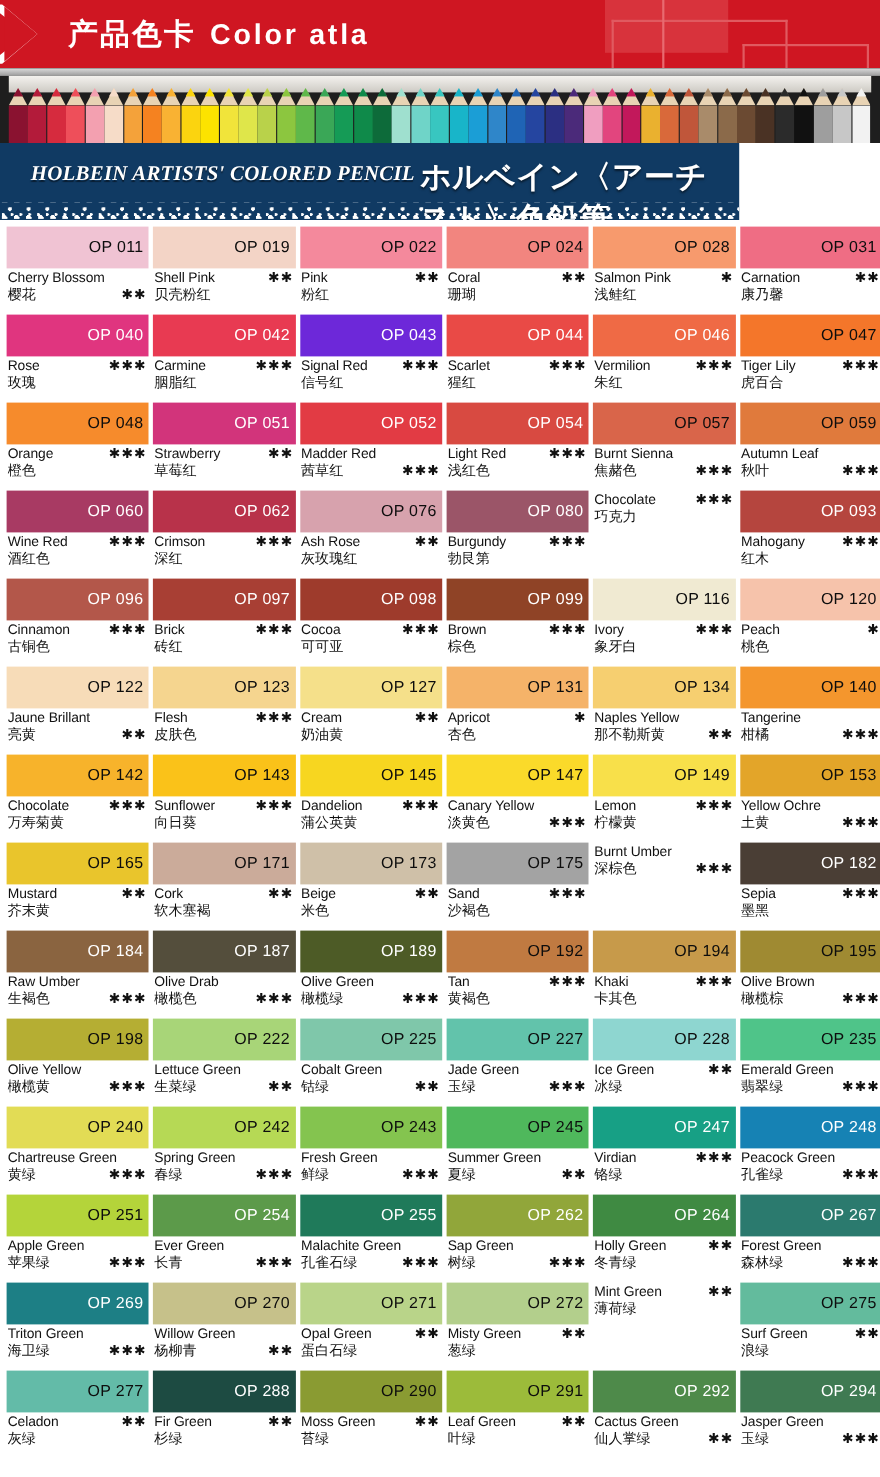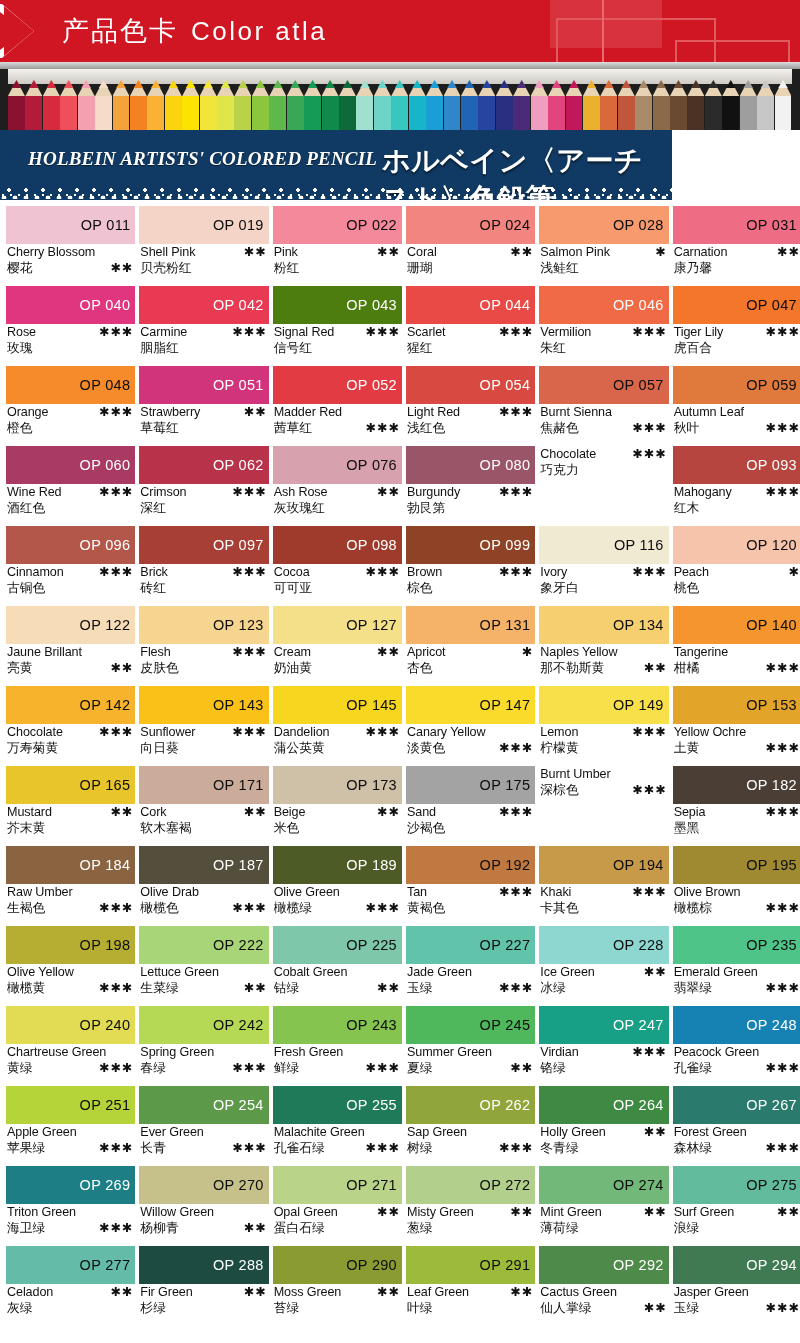--- a/index.html
+++ b/index.html
@@ -28,21 +28,21 @@
     position:absolute; left:0; top:0;
     width:62px; height:62px;
   }
   .banner-title {
     position:absolute;
     left:62px; top:0; height:62px;
     display:flex; align-items:center;
     color:#ffffff;
     font-size:27px;
     letter-spacing:1.5px;
-    font-weight:400;
+    font-weight:700;
     white-space:nowrap;
   }
   .banner-title .zh { letter-spacing:2px; }
   .banner-title .en { margin-left:13px; font-size:26px; letter-spacing:2.5px; }
 
   
   .photo {
     position:relative;
     width:800px; height:68px;
     background:#1e1e1e;
@@ -505,21 +505,21 @@
           <span class="en-name">Carmine</span>
           <span class="stars">✱✱✱</span>
         </div>
         <div class="lrow">
           <span class="zh-name">胭脂红</span>
           <span class="stars"></span>
         </div>
       </div>
     </div>
     <div class="cell">
-      <div class="swatch" style="background:#4d7c0f">
+      <div class="swatch" style="background:#6d28d9">
         <span class="code light">OP 043</span>
       </div>
       <div class="labels">
         <div class="lrow">
           <span class="en-name">Signal Red</span>
           <span class="stars">✱✱✱</span>
         </div>
         <div class="lrow">
           <span class="zh-name">信号红</span>
           <span class="stars"></span>
@@ -1519,23 +1519,20 @@
           <span class="en-name">Misty Green</span>
           <span class="stars">✱✱</span>
         </div>
         <div class="lrow">
           <span class="zh-name">葱绿</span>
           <span class="stars"></span>
         </div>
       </div>
     </div>
     <div class="cell">
-      <div class="swatch" style="background:#72b878">
-        <span class="code dark">OP 274</span>
-      </div>
       <div class="labels">
         <div class="lrow">
           <span class="en-name">Mint Green</span>
           <span class="stars">✱✱</span>
         </div>
         <div class="lrow">
           <span class="zh-name">薄荷绿</span>
           <span class="stars"></span>
         </div>
       </div>

